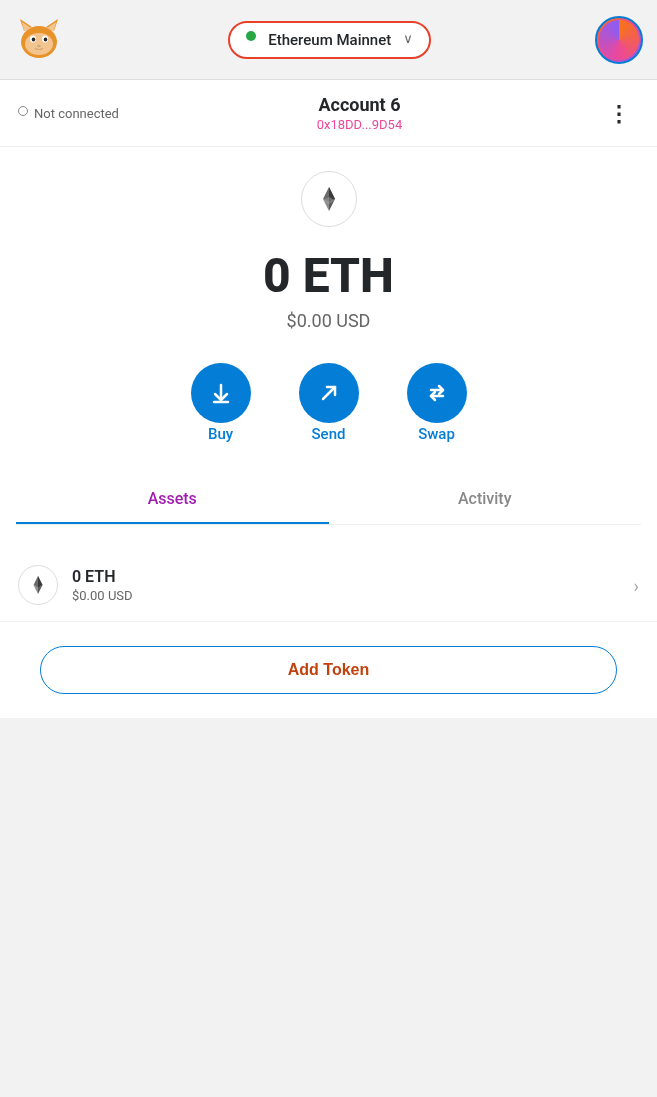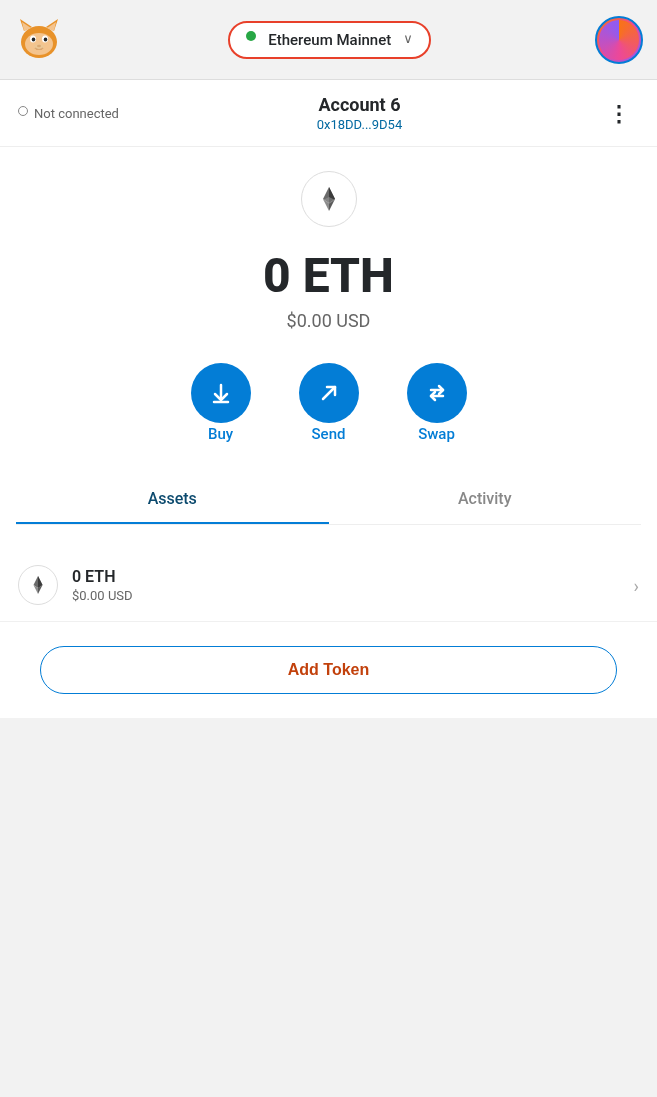--- a/index.html
+++ b/index.html
@@ -98,21 +98,21 @@
     .account-info {
       text-align: center;
     }
     .account-name {
       font-size: 18px;
       font-weight: 700;
       color: #24272a;
     }
     .account-address {
       font-size: 13px;
-      color: #0369a1;
+      color: #ec4899;
       margin-top: 2px;
     }
     .more-icon {
       font-size: 22px;
       color: #24272a;
       cursor: pointer;
       padding: 4px 8px;
       font-weight: 700;
       letter-spacing: 1px;
     }
@@ -189,21 +189,21 @@
     }
     .tab {
       flex: 1;
       text-align: center;
       padding: 14px 0;
       font-size: 16px;
       cursor: pointer;
       font-weight: 500;
     }
     .tab.active {
-      color: #0c4a6e;
+      color: #a21caf;
       border-bottom: 2.5px solid #037DD6;
     }
     .tab.inactive {
       color: #888;
     }
 
     
     .token-list {
       background: white;
     }

